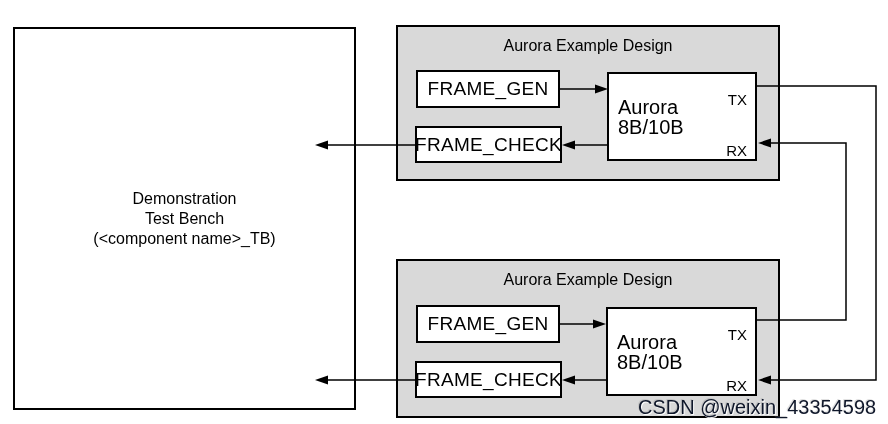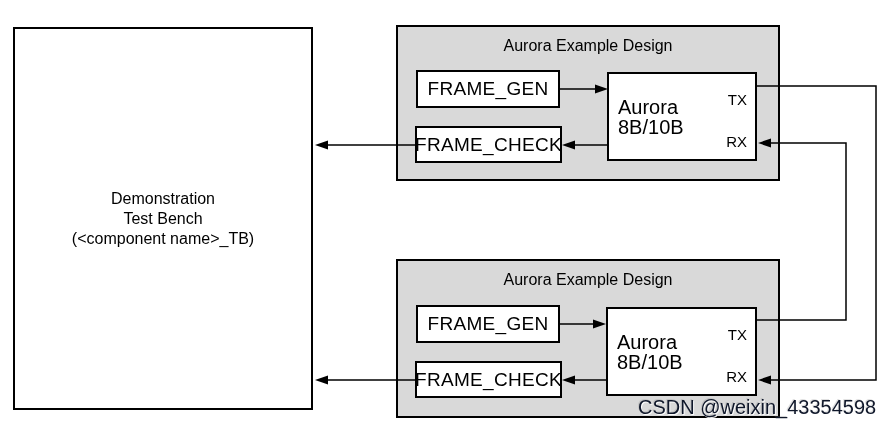--- a/index.html
+++ b/index.html
@@ -47,40 +47,40 @@
     left:9px;top:50%;
     transform:translateY(-50%);
     font-size:20px;line-height:20px;
   }
   .port{
     position:absolute;
     right:8px;
     font-size:15px;
   }
   .port-tx{top:5px;margin-top:12px;}
-  .port-rx{bottom:9px;margin-left:6px;}
+  .port-rx{bottom:0;margin-left:6px;}
   svg.wires{
     position:absolute;left:0;top:0;
     pointer-events:none;
   }
   .watermark{
     position:absolute;
     left:638px;top:396px;
     font-size:20px;
     color:#0f172a;
     text-shadow:1px 1px 0 rgba(255,255,255,0.9), -1px -1px 0 rgba(130,130,130,0.25);
     white-space:nowrap;
   }
 </style>
 </head>
 <body>
 
 <div class="canvas" style="background: rgb(255, 255, 255);">
 
-  <div class="box" style="left:13px;top:27px;width:300px;height:383px;padding-left:21px;">
+  <div class="box" style="left:13px;top:27px;width:343px;height:383px;padding-left:21px;">
     <div class="tb-text">
       <div>Demonstration</div>
       <div>Test Bench</div>
       <div>(&lt;component name&gt;_TB)</div>
     </div>
   </div>
 
   <div class="design" style="left: 396px; top: 25px; width: 384px; height: 156px; background: rgb(217, 217, 217);">
     <div class="design-title">Aurora Example Design</div>
     <div class="box label-box" style="left:18px;top:43px;width:144px;height:38px;">

